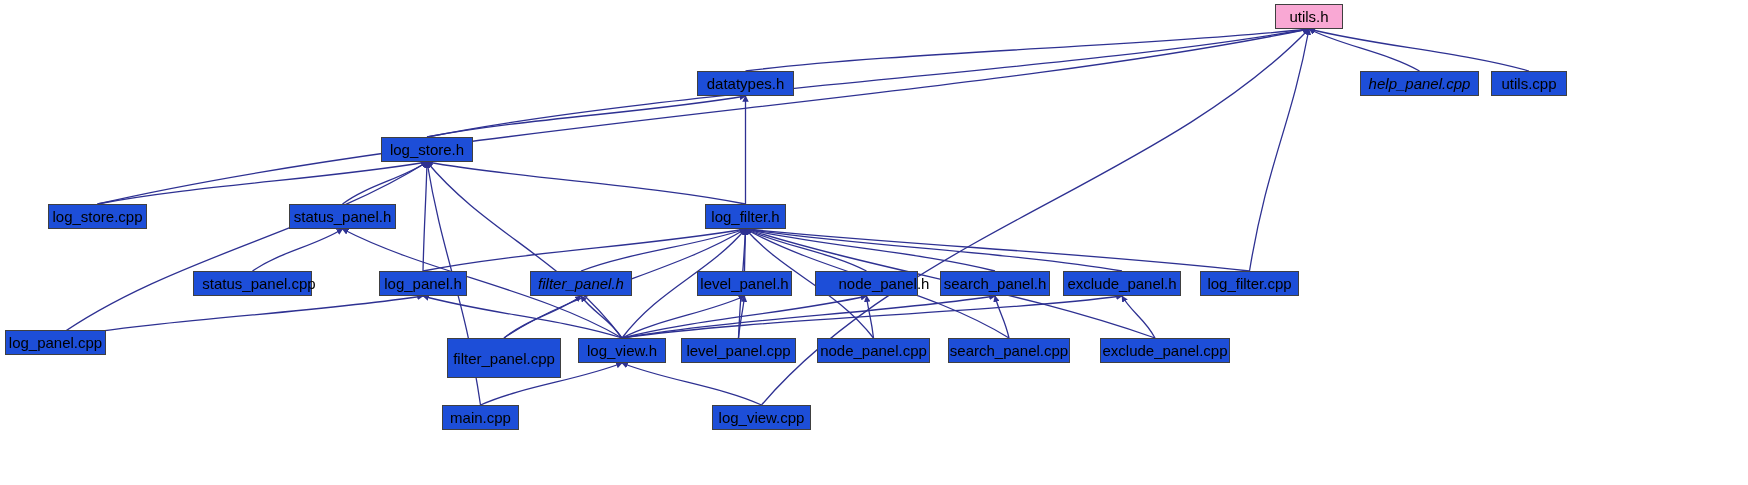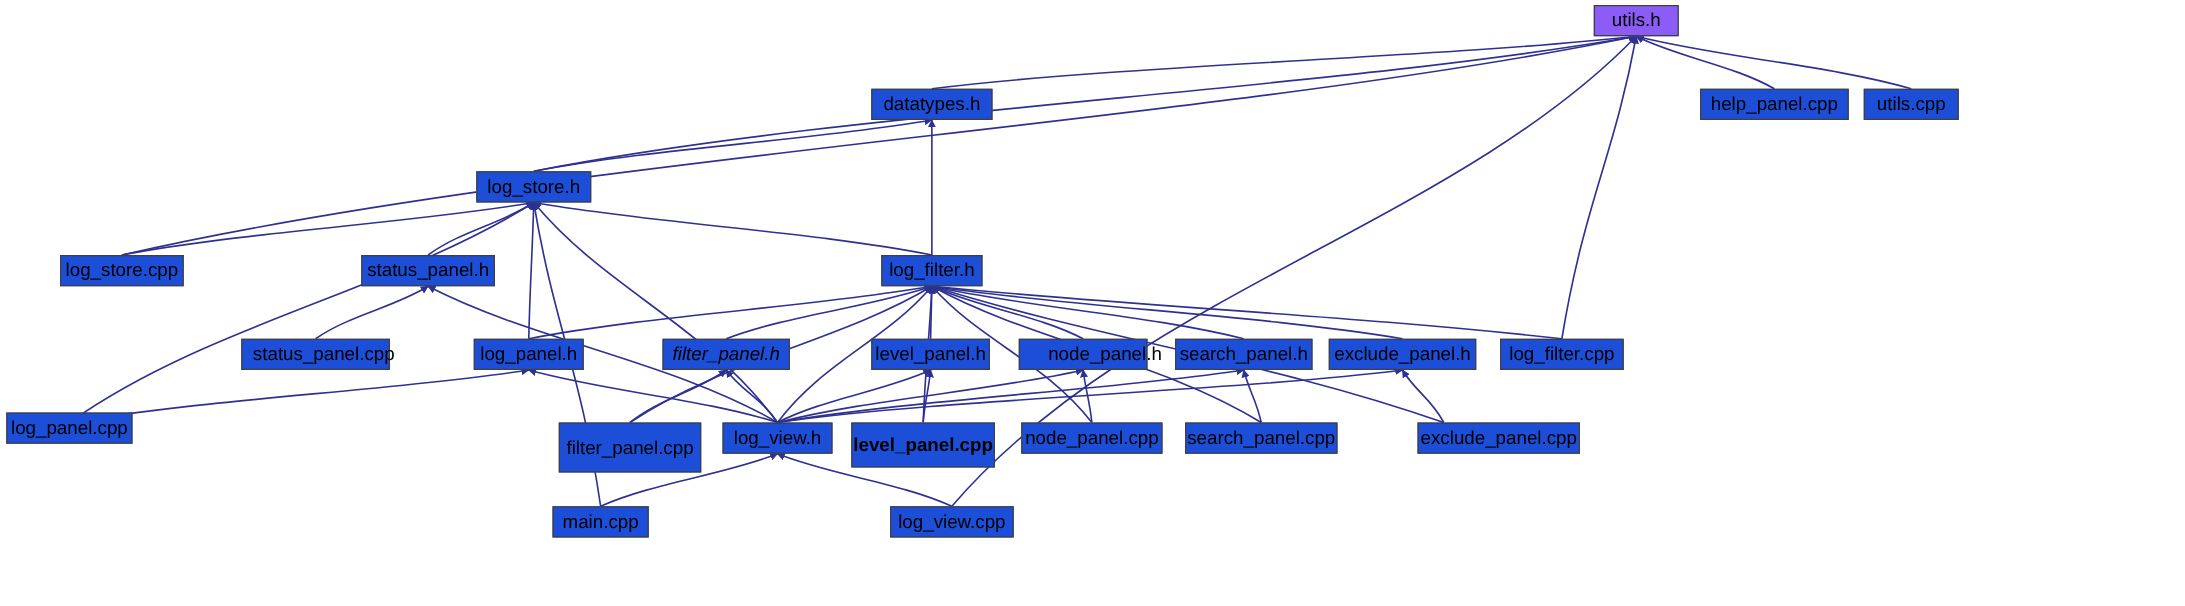--- a/index.html
+++ b/index.html
@@ -31,21 +31,21 @@
     color: #000000;
     font-size: 15px;
     line-height: 1;
     display: flex;
     align-items: center;
     justify-content: center;
     white-space: nowrap;
     z-index: 5;
   }
   .node.highlight {
-    background: #8b5cf6;
+    background: #f9a8d4;
     border-color: #404040;
   }
   .node-label {
     display: block;
     padding: 0 7px;
   }
 </style>
 </head>
 <body>
 
@@ -104,21 +104,21 @@
         <path d="M 55.5 338 C 165.75 319.1, 312.75 312.8, 423 296" fill="none" stroke="#2e3192" stroke-width="1.3" marker-end="url(#arrow)"></path>
       </g>
   </svg>
   <div id="nodes-layer">
       <div class="node highlight" style="left: 1275px; top: 4px; width: 68px; height: 25px;">
         <span class="node-label">utils.h</span>
       </div>
       <div class="node" style="left: 697px; top: 71px; width: 97px; height: 25px;">
         <span class="node-label">datatypes.h</span>
       </div>
-      <div class="node" style="left: 1360px; top: 71px; width: 119px; height: 25px;">
+      <div class="node" style="left: 1360px; top: 71px; width: 119px; height: 25px; font-style: italic;">
         <span class="node-label">help_panel.cpp</span>
       </div>
       <div class="node" style="left: 1491px; top: 71px; width: 76px; height: 25px;">
         <span class="node-label">utils.cpp</span>
       </div>
       <div class="node" style="left: 381px; top: 137px; width: 92px; height: 25px;">
         <span class="node-label">log_store.h</span>
       </div>
       <div class="node" style="left: 48px; top: 204px; width: 99px; height: 25px;">
         <span class="node-label">log_store.cpp</span>
@@ -155,30 +155,30 @@
       </div>
       <div class="node" style="left: 5px; top: 330px; width: 101px; height: 25px;">
         <span class="node-label">log_panel.cpp</span>
       </div>
       <div class="node" style="left: 447px; top: 338px; width: 114px; height: 40px;">
         <span class="node-label">filter_panel.cpp</span>
       </div>
       <div class="node" style="left: 578px; top: 338px; width: 88px; height: 25px;">
         <span class="node-label">log_view.h</span>
       </div>
-      <div class="node" style="left: 681px; top: 338px; width: 115px; height: 36px; font-weight: bold;">
+      <div class="node" style="left: 681px; top: 338px; width: 115px; height: 25px;">
         <span class="node-label">level_panel.cpp</span>
       </div>
       <div class="node" style="left: 817px; top: 338px; width: 113px; height: 25px;">
         <span class="node-label">node_panel.cpp</span>
       </div>
       <div class="node" style="left: 948px; top: 338px; width: 122px; height: 25px;">
         <span class="node-label">search_panel.cpp</span>
       </div>
-      <div class="node" style="left: 1134px; top: 338px; width: 130px; height: 25px;">
+      <div class="node" style="left: 1100px; top: 338px; width: 130px; height: 25px;">
         <span class="node-label">exclude_panel.cpp</span>
       </div>
       <div class="node" style="left: 442px; top: 405px; width: 77px; height: 25px;">
         <span class="node-label">main.cpp</span>
       </div>
       <div class="node" style="left: 712px; top: 405px; width: 99px; height: 25px;">
         <span class="node-label">log_view.cpp</span>
       </div>
     </div>
 </div>

